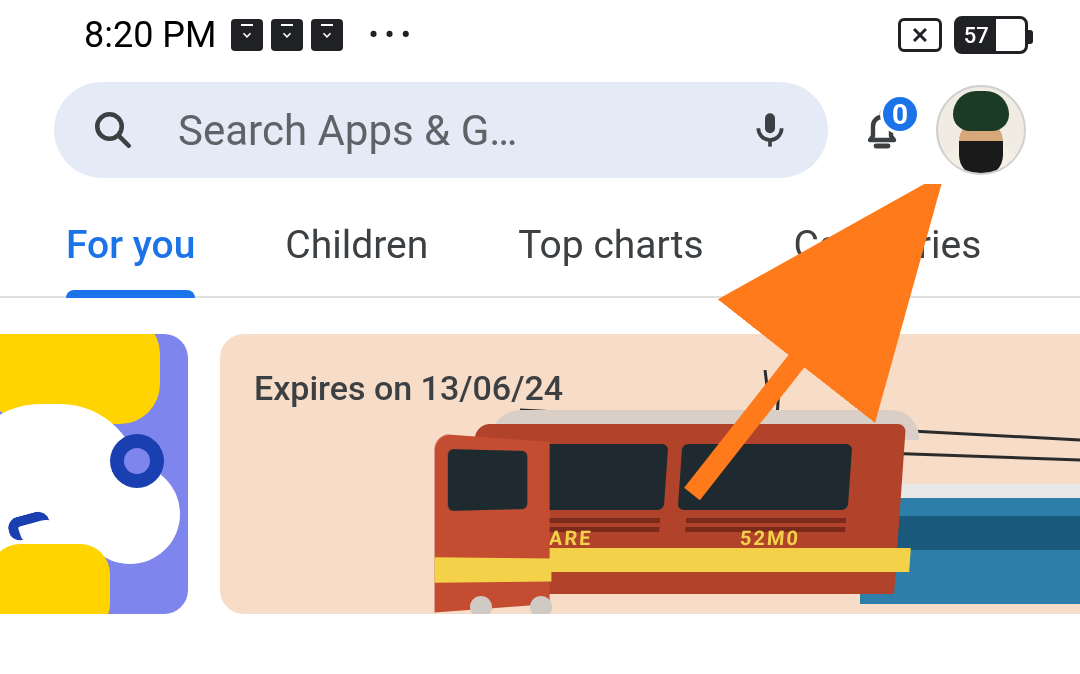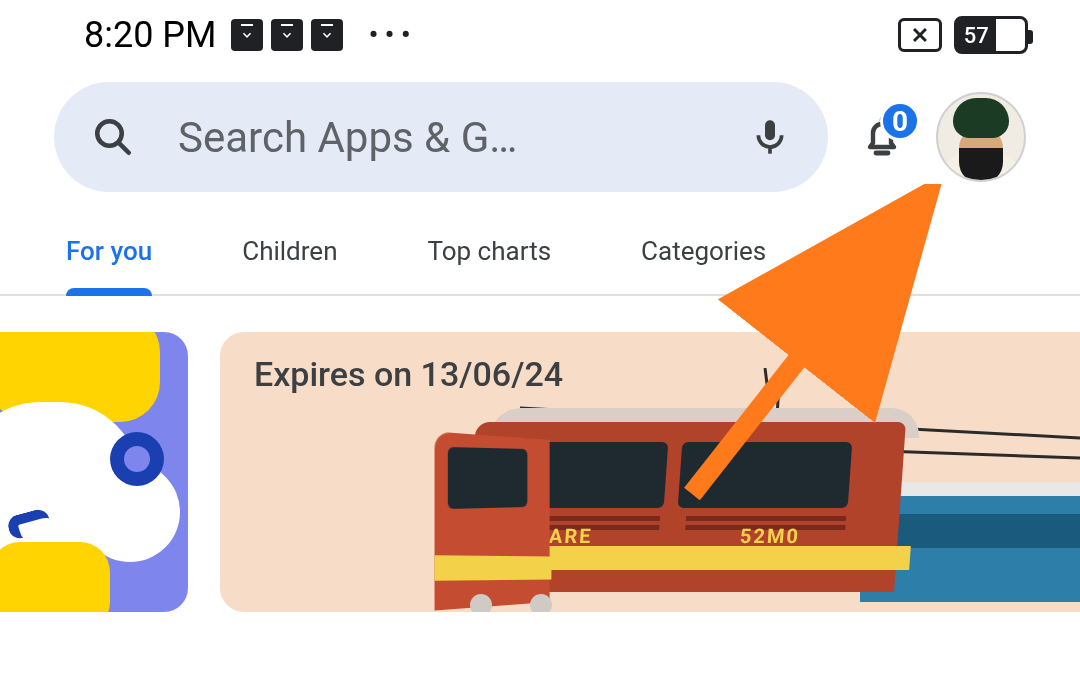--- a/index.html
+++ b/index.html
@@ -27,21 +27,21 @@
       width:74px; height:38px; border:3.5px solid #202124; border-radius:8px;
       display:flex; align-items:flex-start; position:relative;
     }
     .battery::after { content:""; position:absolute; right:-8px; top:11px; width:6px; height:14px; background:#202124; border-radius:0 3px 3px 0; }
     .battery-fill { width:57%; height:100%; background:#202124; border-radius:4px 0 0 4px; display:flex; align-items:center; justify-content:center; }
     .battery-text { color:#fff; font-size:22px; font-weight:500; }
 
     
     .top-row { display:flex; align-items:center; padding:12px 54px 18px 54px; gap:24px; }
     .search-pill {
-      flex:1; height:110px; background:#e4eaf6; border-radius:56px;
+      flex:1; height:96px; background:#e4eaf6; border-radius:56px;
       display:flex; align-items:center; padding:0 38px;
     }
     .search-pill .s-icon { width:42px; height:42px; margin-right:44px; }
     .search-placeholder { font-size:42px; color:#5f6368; flex:1; white-space:nowrap; overflow:hidden; text-overflow:ellipsis; }
     .mic-icon { width:40px; height:40px; }
     .notif { position:relative; width:60px; height:60px; display:flex; align-items:center; justify-content:center; }
     .notif svg { width:48px; height:48px; }
     .notif-badge {
       position:absolute; top:-6px; right:-8px; min-width:40px; height:40px; border-radius:20px;
       background:#1a73e8; color:#fff; font-size:28px; font-weight:700;
@@ -63,21 +63,21 @@
       position:absolute; top:54px; left:50%; transform:translateX(-50%);
       width:44px; height:36px; background:#1a1a1a; border-radius:0 0 22px 22px;
     }
     .avatar .body {
       position:absolute; bottom:-10px; left:50%; transform:translateX(-50%);
       width:90px; height:40px; background:#f4f0e6; border-radius:40px 40px 0 0;
     }
 
     
     .tabs { display:flex; padding:26px 66px 0 66px; gap:90px; border-bottom:2px solid #e0e0e0; align-items:flex-end; }
-    .tab { font-size:26px; color:#3c4043; padding-bottom:28px; position:relative; white-space:nowrap; }
+    .tab { font-size:39px; color:#3c4043; padding-bottom:28px; position:relative; white-space:nowrap; }
     .tab.active { color:#1a73e8; font-weight:500; }
     .tab.active::after {
       content:""; position:absolute; left:0; right:0; bottom:-2px; height:8px;
       background:#1a73e8; border-radius:8px 8px 0 0;
     }
 
     
     .content { display:flex; gap:32px; padding:36px 0 0 0; height:320px; }
     .card1 {
       width:188px; height:280px; border-radius:0 24px 24px 0; overflow:hidden;
@@ -89,21 +89,21 @@
     .c1-eye { position:absolute; top:100px; left:110px; width:54px; height:54px; background:#1a3fb0; border-radius:50%; }
     .c1-eye::after{content:"";position:absolute;top:14px;left:14px;width:26px;height:26px;background:#7e86ee;border-radius:50%;}
     .c1-sq { position:absolute; left:8px; top:180px; width:42px; height:24px; border:10px solid #1a3fb0; border-radius:18px; border-bottom:none; border-right:none; transform:rotate(-15deg); }
     .c1-yellow2 { position:absolute; bottom:-20px; left:-10px; width:120px; height:90px; background:#ffd400; border-radius:30px; }
 
     .card2 {
       flex:1; height:280px; border-radius:24px 0 0 24px; overflow:hidden;
       position:relative; background:#f7dcc8;
     }
     .c2-label {
-      position:absolute; top:22px; left:34px; font-size:34px; font-weight:500;
+      position:absolute; top:34px; left:34px; font-size:34px; font-weight:500;
       color:#3c4043; z-index:5;
     }
     
     .sky-wire { position:absolute; top:36px; right:0; width:560px; height:160px; }
     .sky-wire line { stroke:#2b2b2b; stroke-width:3; }
     .rear-coach {
       position:absolute; right:-10px; top:150px; width:230px; height:120px;
       background:#2d7ea8; border-radius:10px 0 0 0;
       border-top:14px solid #e8e8e8;
     }

